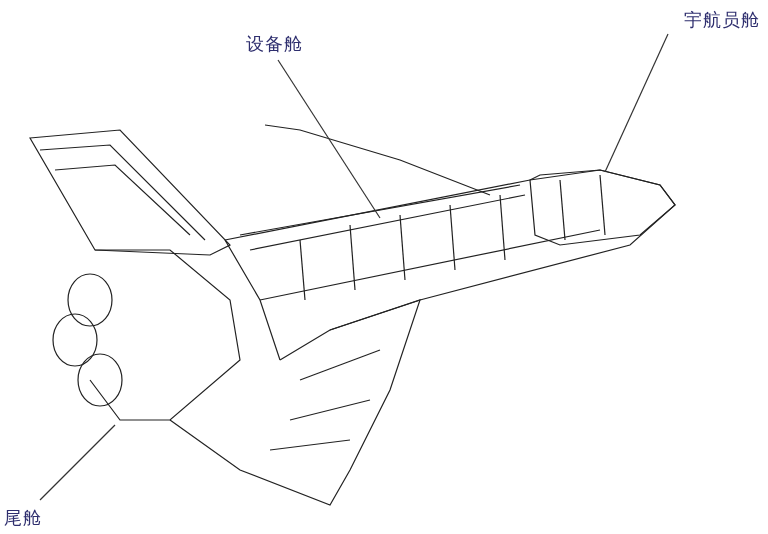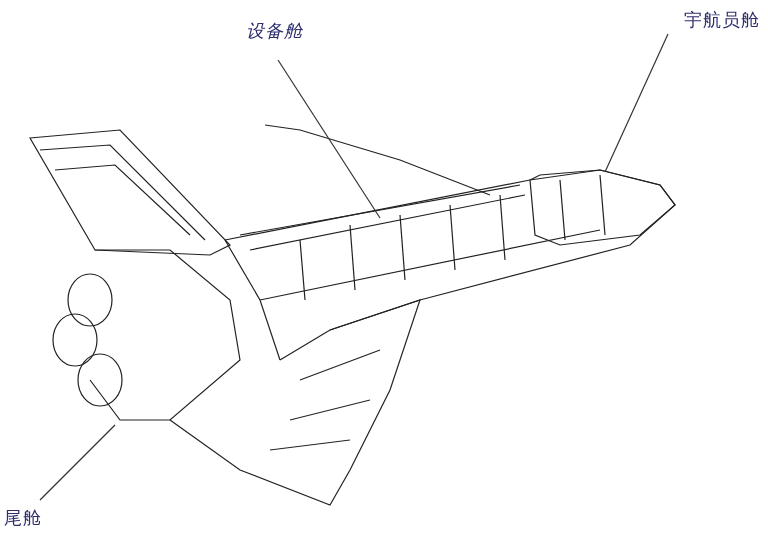--- a/index.html
+++ b/index.html
@@ -45,14 +45,14 @@
 
     <path d="M265 125 L300 130 L400 160 L490 195"></path>
 
     <line x1="668" y1="34" x2="605" y2="172" stroke="#333"></line>
     <line x1="278" y1="60" x2="380" y2="218" stroke="#333"></line>
     <line x1="40" y1="500" x2="115" y2="425" stroke="#333"></line>
   </g>
 </svg>
 
 <div class="label" style="left:684px; top:8px;">宇航员舱</div>
-<div class="label" style="left:246px; top:19px;font-style:italic;">设备舱</div>
+<div class="label" style="left:246px; top:32px;">设备舱</div>
 <div class="label" style="left:4px; top:506px;">尾舱</div>
 
 </body></html>

